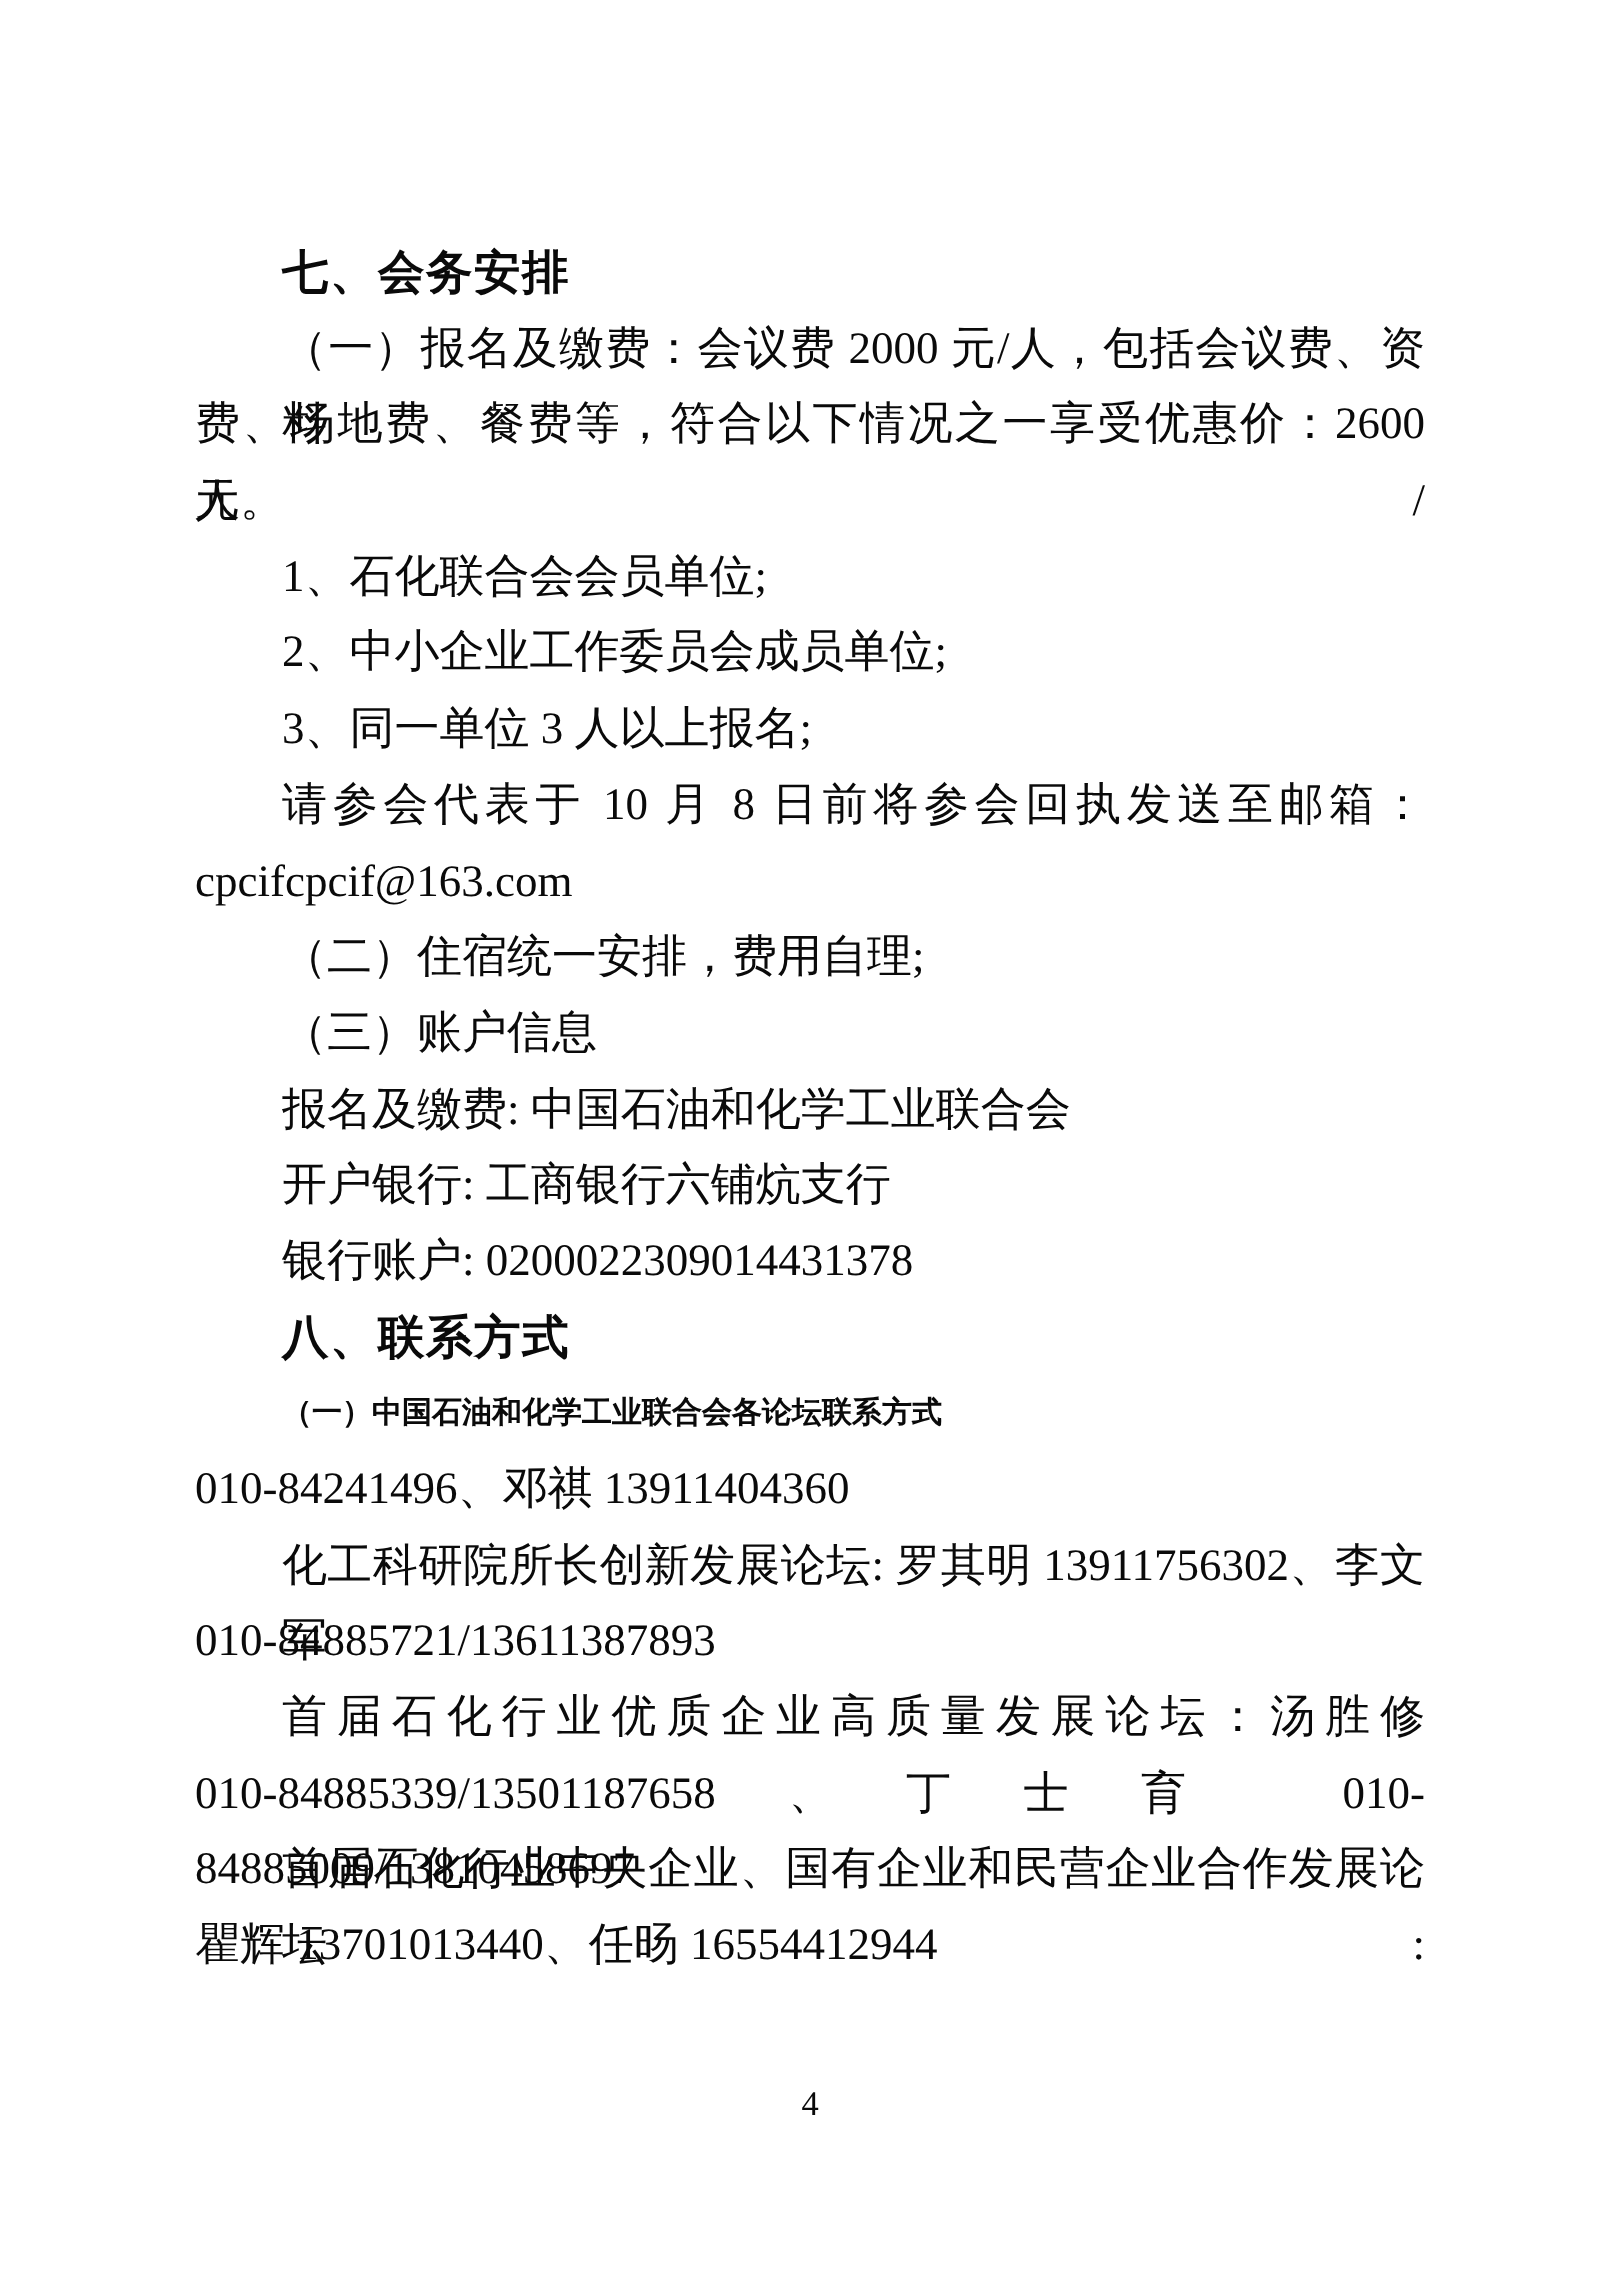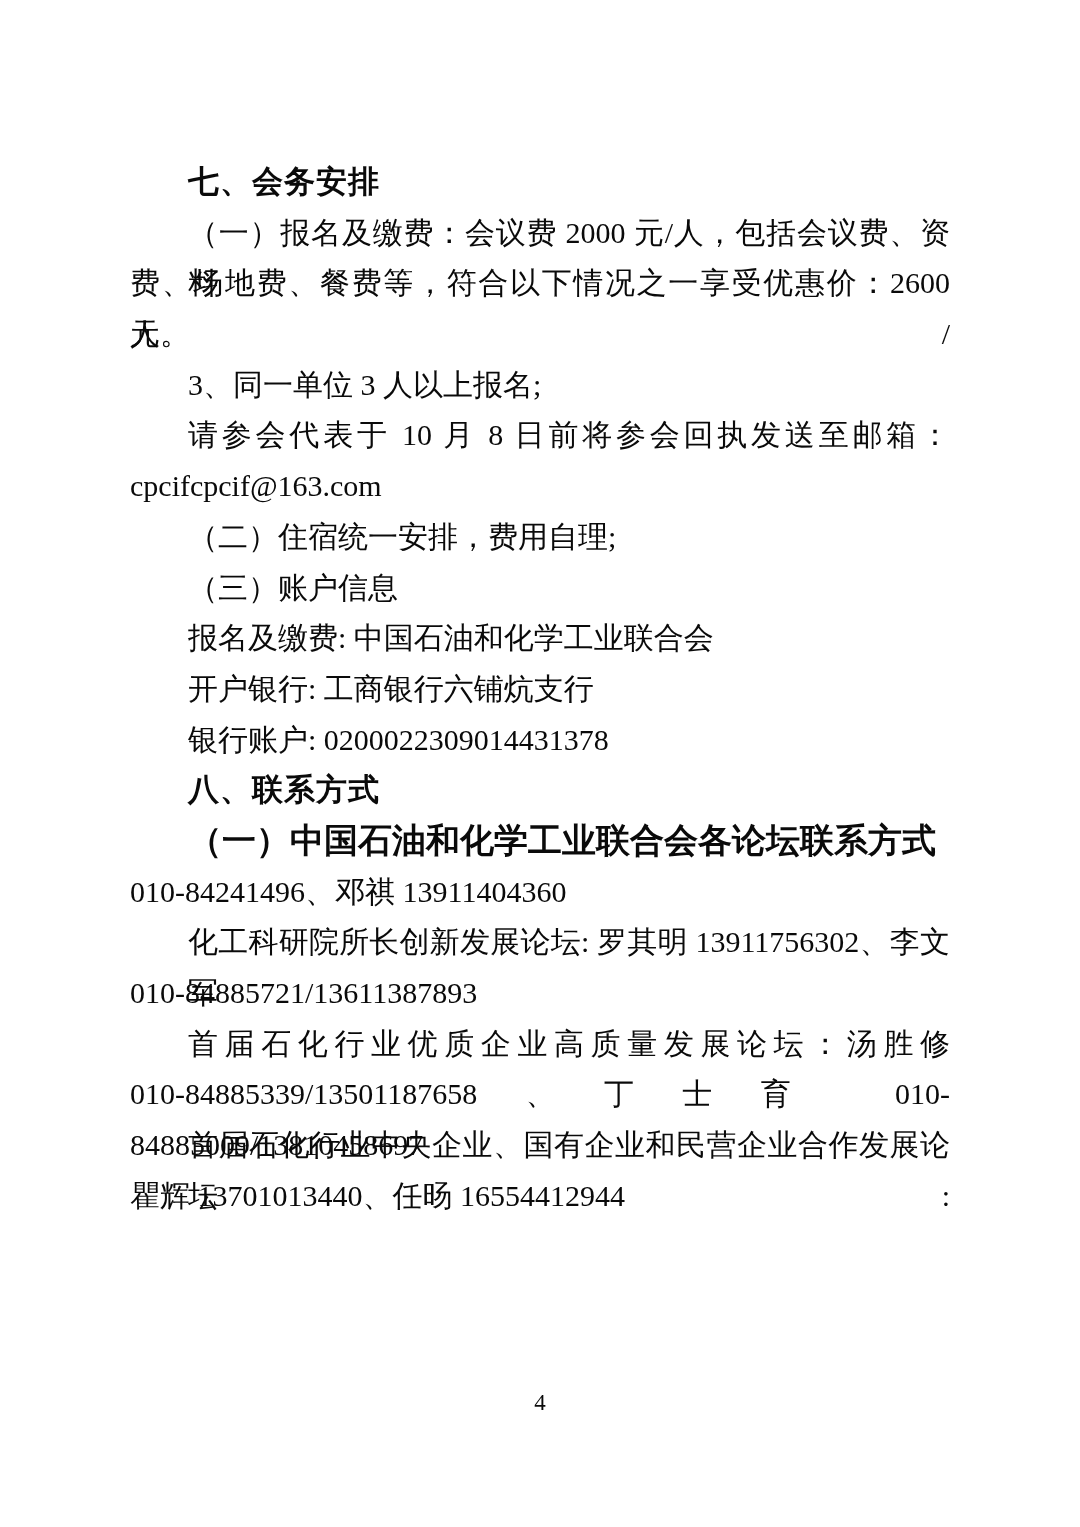--- a/index.html
+++ b/index.html
@@ -37,41 +37,43 @@
   .indent { padding-left: 58px; }
   .indent.justify { padding-left: 58px; }
   .heading {
     font-family: "Liberation Sans", sans-serif;
     font-weight: bold;
     font-size: 31px;
     letter-spacing: 1px;
   }
   .subheading {
     font-weight: bold;
-    font-size: 34px;
+    font-size: 20px;
   }
   .pagenum {
     position: absolute;
     top: 1388px;
     left: 0;
     width: 100%;
     text-align: center;
     font-size: 23px;
     line-height: 30px;
   }
 </style>
 </head>
 <body>
 
 <div class="page">
   <div class="content">
     <div class="line heading indent">七、会务安排</div>
     <div class="line indent justify">（一）报名及缴费：会议费 2000 元/人，包括会议费、资料</div>
     <div class="line justify">费、场地费、餐费等，符合以下情况之一享受优惠价：2600 元/</div>
     <div class="line">人。</div>
+    <div class="line indent">1、石化联合会会员单位;</div>
+    <div class="line indent">2、中小企业工作委员会成员单位;</div>
     <div class="line indent">3、同一单位 3 人以上报名;</div>
     <div class="line indent justify">请参会代表于 10 月 8 日前将参会回执发送至邮箱：</div>
     <div class="line">cpcifcpcif@163.com</div>
     <div class="line indent">（二）住宿统一安排，费用自理;</div>
     <div class="line indent">（三）账户信息</div>
     <div class="line indent">报名及缴费: 中国石油和化学工业联合会</div>
     <div class="line indent">开户银行: 工商银行六铺炕支行</div>
     <div class="line indent">银行账户: 0200022309014431378</div>
     <div class="line heading indent">八、联系方式</div>
     <div class="line subheading indent">（一）中国石油和化学工业联合会各论坛联系方式</div>

